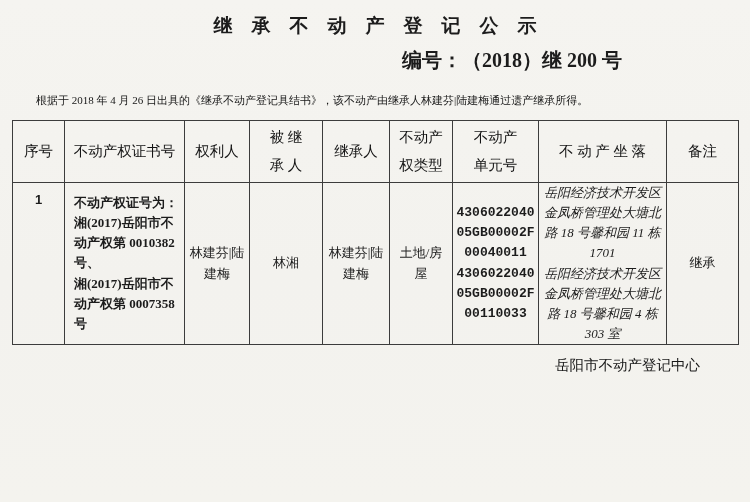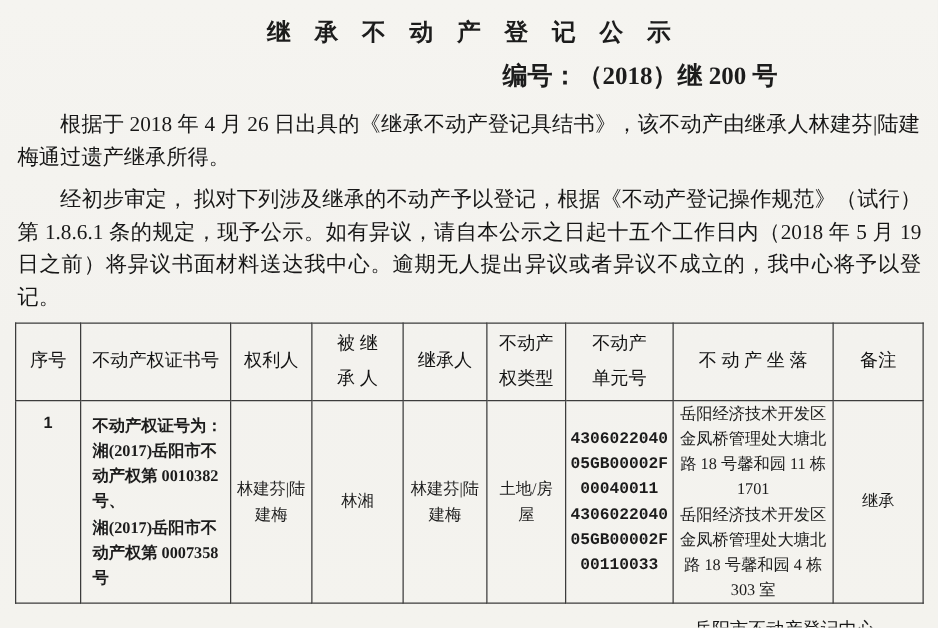--- a/index.html
+++ b/index.html
@@ -25,21 +25,21 @@
     white-space: nowrap;
   }
   .doc-number {
     margin-top: 8px;
     text-align: right;
     padding-right: 128px;
     font-size: 20px;
     font-weight: bold;
   }
   .para {
-    font-size: 17px;
+    font-size: 11px;
     line-height: 26px;
     text-align: justify;
     color: #171717;
   }
   .para-basis   { margin: 13px 14px 0 14px; text-indent: 2em; }
   .para-review  { margin: 8px 13px 0 14px;  text-indent: 2em; }
   .para-address { margin: 4px 13px 0 15px;  text-indent: 0; }
   table.property-table {
     width: 726px;
     margin: 7px 12px 0 12px;
@@ -87,20 +87,21 @@
     white-space: pre-line;
     word-break: break-all;
     line-height: 1.5;
     padding: 0 2px;
   }
   td.cell-location {
     white-space: pre-line;
     font-size: 12.8px;
     line-height: 1.5;
     padding: 0 2px;
+    font-style: italic;
   }
   td.cell-person { padding: 0 4px; }
   .issuer {
     margin-top: 11px;
     text-align: right;
     padding-right: 50px;
     font-size: 14.5px;
     color: #171717;
   }
 </style>
@@ -108,21 +109,20 @@
 <body>
 
 <div class="page">
 
   <h1 class="doc-title">继承不动产登记公示</h1>
 
   <div class="doc-number">编号：（2018）继 200 号</div>
 
   <p class="para para-basis">根据于 2018 年 4 月 26 日出具的《继承不动产登记具结书》，该不动产由继承人林建芬|陆建梅通过遗产继承所得。</p>
 
-  <p class="para para-review">经初步审定， 拟对下列涉及继承的不动产予以登记，根据《不动产登记操作规范》（试行）第 1.8.6.1 条的规定，现予公示。如有异议，请自本公示之日起十五个工作日内（2018 年 5 月 19 日之前）将异议书面材料送达我中心。逾期无人提出异议或者异议不成立的，我中心将予以登记。</p>
 
 
   <table class="property-table">
     <colgroup>
       <col style="width:52px">
       <col style="width:120px">
       <col style="width:65px">
       <col style="width:73px">
       <col style="width:67px">
       <col style="width:63px">

